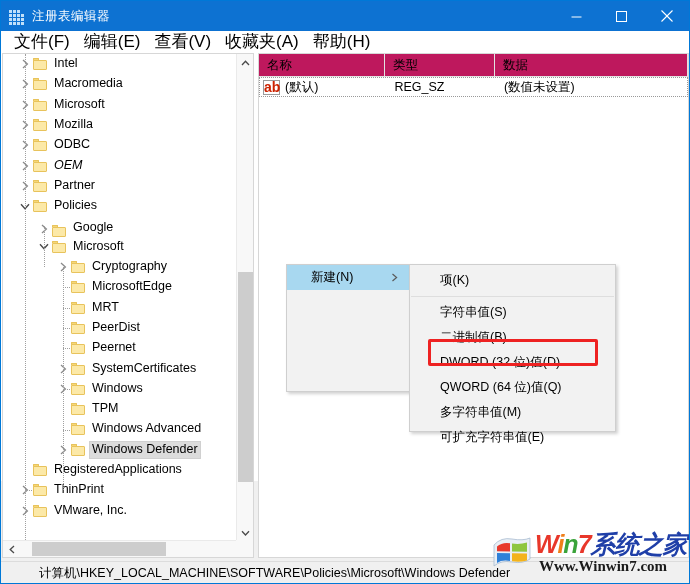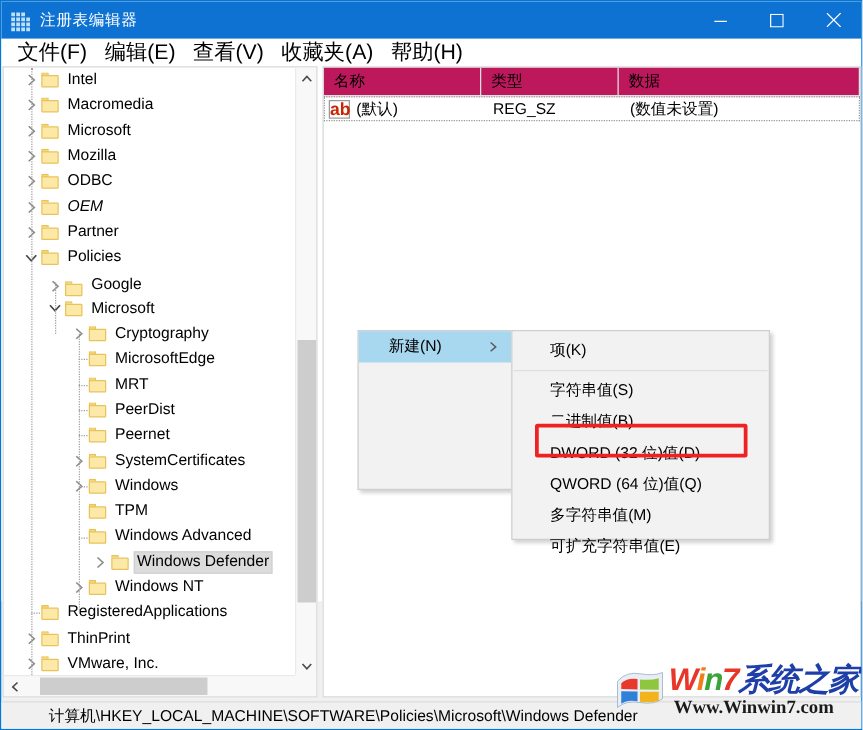--- a/index.html
+++ b/index.html
@@ -660,43 +660,31 @@
             <span class="lbl">TPM</span>
           </div>
           <div class="trow" style="padding-left: 52px;">
             <span class="chev"></span>
             <span class="folder">
               <span class="tab"></span>
               <span class="body"></span>
             </span>
             <span class="lbl">Windows Advanced</span>
           </div>
-          <div class="trow sel" style="padding-left: 52px; justify-content: center;">
+          <div class="trow sel" style="padding-left: 52px;">
             <span class="chev">
               <svg width="9" height="10" viewBox="0 0 9 10">
                 <path d="M2 1 L6.4 5 L2 9" fill="none" stroke="#8a8a8a" stroke-width="1.3"></path>
               </svg>
             </span>
             <span class="folder">
               <span class="tab"></span>
               <span class="body"></span>
             </span>
             <span class="lbl">Windows Defender</span>
-          </div>
-          <div class="trow" style="padding-left: 52px;">
-            <span class="chev">
-              <svg width="9" height="10" viewBox="0 0 9 10">
-                <path d="M2 1 L6.4 5 L2 9" fill="none" stroke="#8a8a8a" stroke-width="1.3"></path>
-              </svg>
-            </span>
-            <span class="folder">
-              <span class="tab"></span>
-              <span class="body"></span>
-            </span>
-            <span class="lbl">Windows NT</span>
           </div>
           <div class="trow" style="padding-left: 14px;">
             <span class="chev"></span>
             <span class="folder">
               <span class="tab"></span>
               <span class="body"></span>
             </span>
             <span class="lbl">RegisteredApplications</span>
           </div>
           <div class="trow" style="padding-left: 14px;">

